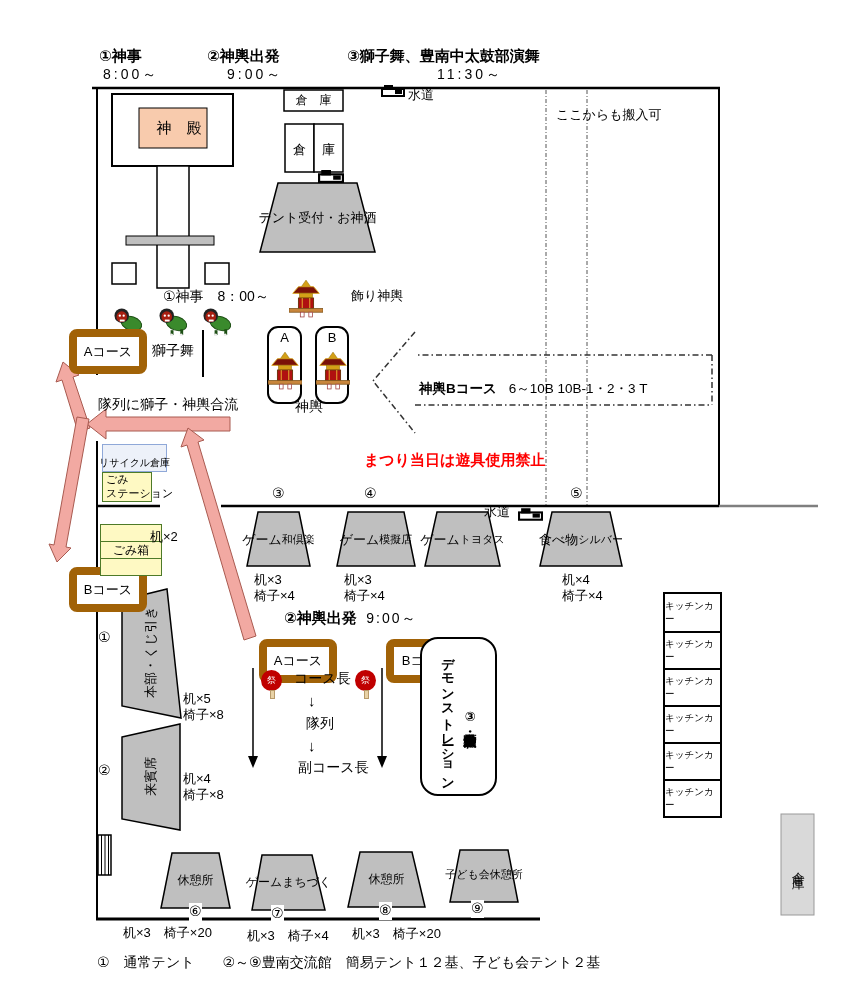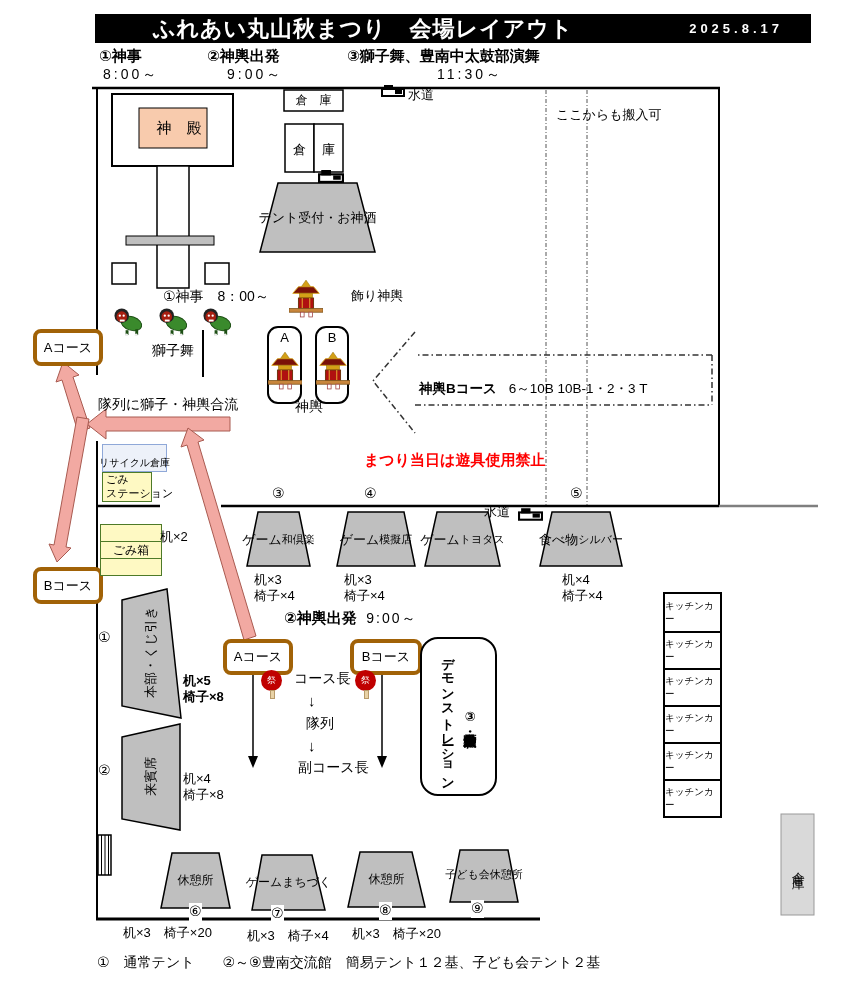--- a/index.html
+++ b/index.html
@@ -7,22 +7,22 @@
           font-family:"Liberation Sans","DejaVu Sans",sans-serif;color:#000;}
   #bg{position:absolute;left:0;top:0;}
   .lbl{position:absolute;white-space:nowrap;font-size:13px;line-height:1.25;}
   .b{font-weight:bold;}
   .ctr{display:flex;align-items:center;justify-content:center;text-align:center;}
   .col{display:flex;flex-direction:row;align-items:center;justify-content:center;text-align:center;}
   .hdr{position:absolute;left:95px;top:14px;width:716px;height:29px;background:#000;color:#fff;
        display:flex;align-items:center;}
   .hdr .t{font-size:22px;font-weight:bold;margin-left:58px;letter-spacing:1px;}
   .hdr .d{font-size:13px;font-weight:bold;margin-left:auto;margin-right:28px;letter-spacing:4px;}
-  .rbox{position:absolute;border:4px solid #a16207;border-radius:8px;background:#fff;font-size:13px;
-        display:flex;align-items:center;justify-content:center;}
+  .rbox{position:absolute;border:8px solid #a16207;border-radius:8px;background:#fff;font-size:13px;
+        display:flex;align-items:center;justify-content:center;margin-left:36px;}
   .fan{position:absolute;width:21px;height:21px;border-radius:50%;background:#c00000;color:#fff;
        font-size:9px;display:flex;align-items:center;justify-content:center;z-index:3;}
   .fan::after{content:"";position:absolute;top:20px;left:9px;width:3px;height:7px;background:#e8d2a6;border:0.5px solid #b89a6a;}
   .vtx{writing-mode:vertical-rl;text-orientation:upright;}
   .demo{position:absolute;left:420px;top:637px;width:73px;height:155px;border:2px solid #000;
         border-radius:18px;background:#fff;display:flex;flex-direction:row-reverse;
         align-items:center;justify-content:center;gap:4px;font-weight:bold;font-size:13px;}
   .kc{position:absolute;left:663px;top:592px;width:59px;height:226px;border:2px solid #000;
       display:grid;grid-template-rows:repeat(6,1fr);box-sizing:border-box;background:#fff;}
   .kc div{border-top:2px solid #000;display:flex;align-items:center;justify-content:center;font-size:9.5px;}
@@ -136,24 +136,20 @@
     <polygon points="377,756 387,756 382,768" fill="#000"></polygon>
 
     <rect x="781" y="814" width="33" height="101" fill="#d9d9d9" stroke="#999" stroke-width="1"></rect>
 
     <rect x="98" y="835" width="13" height="40" fill="#fff" stroke="#000" stroke-width="1.5"></rect>
     <line x1="101.5" y1="835" x2="101.5" y2="875" stroke="#000" stroke-width="1"></line>
     <line x1="105" y1="835" x2="105" y2="875" stroke="#000" stroke-width="1"></line>
     <line x1="108.5" y1="835" x2="108.5" y2="875" stroke="#000" stroke-width="1"></line>
   </svg>
 
-  <div class="hdr">
-    <span class="t">ふれあい丸山秋まつり　会場レイアウト</span>
-    <span class="d">2025.8.17</span>
-  </div>
 
   <div class="lbl b" style="left:99px;top:47px;font-size:15px;">①神事</div>
   <div class="lbl" style="left:103px;top:66px;font-size:14px;letter-spacing:3px;">8:00～</div>
   <div class="lbl b" style="left:207px;top:47px;font-size:15px;">②神輿出発</div>
   <div class="lbl" style="left:227px;top:66px;font-size:14px;letter-spacing:3px;">9:00～</div>
   <div class="lbl b" style="left:347px;top:47px;font-size:15px;">③獅子舞、豊南中太鼓部演舞</div>
   <div class="lbl" style="left:437px;top:66px;font-size:14px;letter-spacing:3px;">11:30～</div>
 
   <div class="lbl ctr" style="left:139px;top:108px;width:68px;height:40px;font-size:15px;padding-left:6px;">神　殿</div>
   <div class="lbl ctr" style="left:284px;top:90px;width:59px;height:21px;font-size:12px;">倉　庫</div>
@@ -187,21 +183,21 @@
   <div class="lbl ctr" style="left:102px;top:444px;width:65px;height:28px;background:#edf1f9;border:1.5px solid #8fa8d8;font-size:10px;box-sizing:border-box;align-items:flex-end;padding-bottom:2px;">リサイクル倉庫</div>
   <div class="lbl green" style="left:102px;top:472px;width:50px;height:30px;font-size:11px;padding-left:3px;box-sizing:border-box;overflow:visible;">
     <span style="display:block;">ごみ</span>
     <span style="display:block;">ステーション</span>
   </div>
   <div style="position:absolute;left:100px;top:524px;width:62px;">
     <div class="green" style="height:18px;"></div>
     <div class="green ctr" style="height:18px;font-size:12px;margin-top:-1px;">ごみ箱</div>
     <div class="green" style="height:18px;margin-top:-1px;"></div>
   </div>
-  <div class="lbl" style="left:160px;top:529px;">机×2</div>
+  <div class="lbl" style="left:150px;top:529px;">机×2</div>
 
   <div class="lbl" style="left:272px;top:485px;font-size:14px;">③</div>
   <div class="lbl" style="left:364px;top:485px;font-size:14px;">④</div>
   <div class="lbl" style="left:570px;top:485px;font-size:14px;">⑤</div>
   <div class="lbl" style="left:484px;top:504px;">水道</div>
 
   <div class="lbl col" style="left:247px;top:519px;width:63px;height:42px;">
     <span>ゲーム</span>
     <span style="font-size:11px;">和倶楽</span>
   </div>
@@ -244,21 +240,21 @@
   <div class="lbl" style="left:308px;top:737px;font-size:15px;">↓</div>
   <div class="lbl" style="left:298px;top:759px;font-size:14px;">副コース長</div>
 
   <div class="demo">
     <div class="vtx">③和太鼓・獅子舞</div>
     <div class="vtx">デモンストレーション</div>
   </div>
 
   <div class="lbl" style="left:98px;top:629px;font-size:14px;">①</div>
   <div class="lbl rot90" style="left:91px;top:644px;width:120px;font-size:13px;">本部・くじ引き</div>
-  <div class="lbl" style="left:183px;top:673px;font-weight:bold;">
+  <div class="lbl" style="left:183px;top:691px;">
     <span style="display:block;">机×5</span>
     <span style="display:block;">椅子×8</span>
   </div>
   <div class="lbl" style="left:98px;top:762px;font-size:14px;">②</div>
   <div class="lbl rot90" style="left:111px;top:768px;width:80px;font-size:13px;">来賓席</div>
   <div class="lbl" style="left:183px;top:771px;">
     <span style="display:block;">机×4</span>
     <span style="display:block;">椅子×8</span>
   </div>
 

